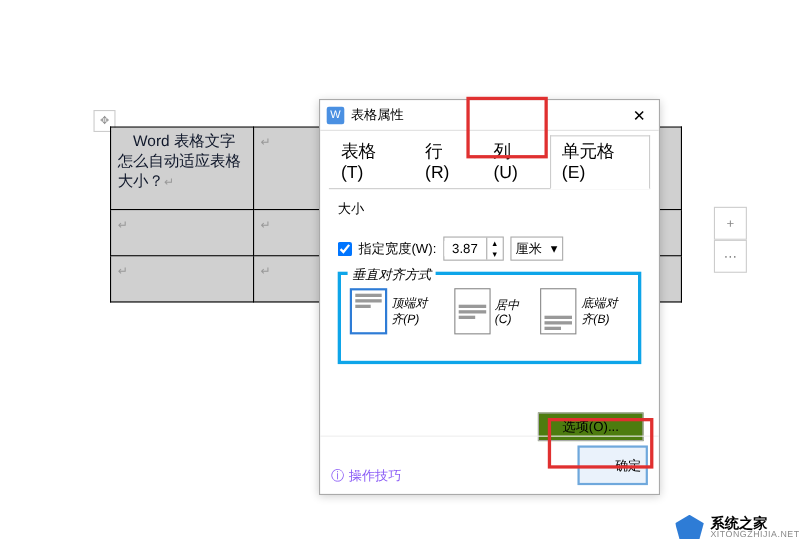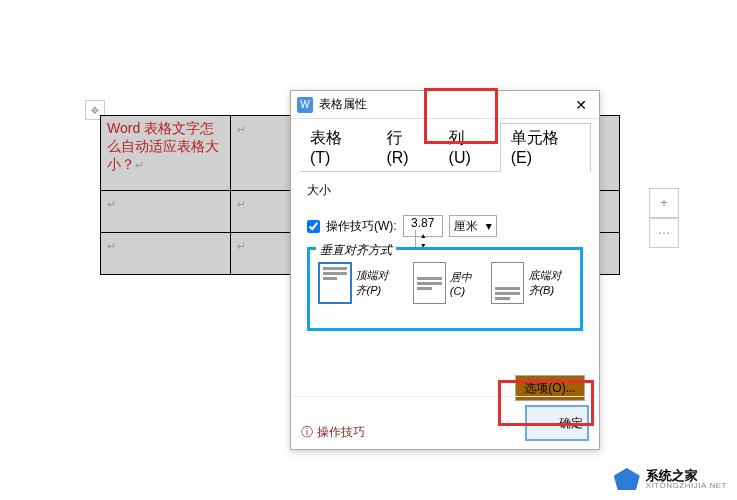--- a/index.html
+++ b/index.html
@@ -4,65 +4,65 @@
   <style>
     * { box-sizing: border-box; margin: 0; padding: 0; font-family: "Microsoft YaHei", sans-serif; }
     body { width: 737px; height: 500px; background: #fff; position: relative; overflow: hidden; }
     
     .document-area { position: absolute; left: 0; top: 80px; width: 620px; height: 230px; }
     .move-handle { position: absolute; left: 85px; top: 20px; width: 20px; height: 20px; border: 1px solid #ccc; display: flex; align-items: center; justify-content: center; color: #999; font-size: 10px; }
     .doc-table { position: absolute; left: 100px; top: 35px; border-collapse: collapse; }
     .doc-table td { border: 1px solid #000; background: #d0d0d0; vertical-align: top; padding: 4px 6px; font-size: 14px; }
     .c1 { width: 130px; } .c2 { width: 130px; } .c3 { width: 130px; } .c4 { width: 130px; }
     .r1 { height: 75px; } .r2 { height: 42px; } .r3 { height: 42px; }
-    .cell-text { color: #b91c1c; }
+    .cell-text { color: #0f172a; margin-left: 14px; }
     .cell-mark { color: #999; font-size: 11px; }
     
     .side-handle { position: absolute; right: 58px; top: 188px; width: 30px; height: 60px; display: flex; flex-direction: column; }
     .side-btn { border: 1px solid #ccc; background: #fff; flex: 1; display: flex; align-items: center; justify-content: center; font-size: 12px; color: #888; }
     
     .dialog { position: absolute; left: 290px; top: 90px; width: 310px; height: 360px; background: #fff; border: 1px solid #aaa; box-shadow: 0 2px 8px rgba(0,0,0,0.2); z-index: 10; }
     .dlg-header { height: 28px; display: flex; align-items: center; padding: 0 6px; border-bottom: 1px solid #e0e0e0; }
     .dlg-icon { width: 16px; height: 16px; background: #4a90e2; color: #fff; font-size: 10px; display: flex; align-items: center; justify-content: center; border-radius: 2px; }
     .dlg-title { margin-left: 6px; font-size: 12px; flex: 1; }
     .dlg-close { width: 24px; height: 24px; display: flex; align-items: center; justify-content: center; cursor: pointer; font-size: 14px; }
     
     .tabs { display: flex; margin: 4px 8px 0 8px; gap: 2px; }
     .tab { padding: 4px 10px; font-size: 16px; border: 1px solid transparent; cursor: pointer; }
     .tab.active { border: 1px solid #ccc; border-bottom-color: #fff; background: #fff; position: relative; z-index: 2; }
     
     .tab-body { border-top: 1px solid #ccc; margin: -1px 8px 0 8px; padding: 10px 8px; }
     .section-label { font-size: 12px; margin-bottom: 16px; }
     .row-inline { display: flex; align-items: center; gap: 6px; font-size: 12px; margin-bottom: 10px; }
     .row-inline input[type=checkbox] { width: 13px; height: 13px; }
-    .spin { display: inline-flex; border: 1px solid #aaa; height: 22px; align-items: center; flex-direction: column; }
+    .spin { display: inline-flex; border: 1px solid #aaa; height: 22px; align-items: center; }
     .spin-val { width: 38px; text-align: center; font-size: 12px; border: none; outline: none; }
     .spin-btns { display: flex; flex-direction: column; border-left: 1px solid #aaa; }
     .spin-btns span { width: 14px; height: 10px; font-size: 8px; display: flex; align-items: center; justify-content: center; cursor: pointer; }
     .dropdown { border: 1px solid #aaa; height: 22px; display: inline-flex; align-items: center; padding: 0 4px; gap: 8px; font-size: 12px; }
     
     .fieldset { border: 3px solid #0ea5e9; padding: 12px 8px 24px 8px; position: relative; margin-top: 6px; font-style: italic; }
     .fieldset-legend { position: absolute; top: -8px; left: 6px; background: #fff; padding: 0 4px; font-size: 12px; }
     .align-opts { display: flex; gap: 14px; }
     .align-opt { display: flex; flex-direction: row; align-items: center; gap: 4px; cursor: pointer; }
     .align-box { width: 42px; height: 42px; border: 1px solid #888; display: flex; flex-direction: column; padding: 3px; gap: 2px; }
     .align-opt.selected .align-box { border: 2px solid #2e7cd6; }
     .line { height: 3px; background: #999; }
     .top-lines { justify-content: flex-start; }
     .mid-lines { justify-content: center; }
     .bot-lines { justify-content: flex-end; }
     .align-label { font-size: 11px; }
     
     .dlg-footer { position: absolute; bottom: 0; left: 0; right: 0; padding: 8px 10px; display: flex; align-items: center; gap: 8px; border-top: 1px solid #eee; }
-    .tip-link { color: #7f1d1d; font-size: 12px; display: flex; align-items: center; gap: 4px; cursor: pointer; margin-top: 19px; }
+    .tip-link { color: #8b5cf6; font-size: 12px; display: flex; align-items: center; gap: 4px; cursor: pointer; margin-top: 19px; }
     .tip-link::before { content: "ⓘ"; }
     .spacer { flex: 1; }
     .btn { min-width: 64px; height: 36px; border: 2px solid #ef4444; background: #fff; font-size: 12px; cursor: pointer; padding-left: 28px; }
     .btn.primary { background: #eaf2fb; border-color: #6fa8dc; }
-    .options-btn { position: absolute; right: 14px; bottom: 48px; width: 70px; height: 26px; border: 1px solid #aaa; background: #a16207; font-size: 12px; cursor: pointer; margin-left: 20px; }
+    .options-btn { position: absolute; right: 14px; bottom: 48px; width: 96px; height: 26px; border: 1px solid #aaa; background: #4d7c0f; font-size: 12px; cursor: pointer; margin-left: 20px; }
     
     .highlight { position: absolute; border: 3px solid #e03030; pointer-events: none; z-index: 20; }
     .hl-tab { left: 424px; top: 88px; width: 74px; height: 56px; }
     .hl-opt { left: 498px; top: 380px; width: 96px; height: 46px; }
     
     .watermark { position: absolute; right: 10px; bottom: 10px; display: flex; align-items: center; gap: 6px; }
     .wm-icon { width: 26px; height: 22px; background: #2e7cd6; clip-path: polygon(50% 0, 100% 35%, 85% 100%, 15% 100%, 0 35%); }
     .wm-text { display: flex; flex-direction: column; line-height: 1; }
     .wm-cn { font-size: 13px; font-weight: bold; }
     .wm-en { font-size: 8px; color: #888; letter-spacing: 0.5px; }
@@ -110,21 +110,21 @@
   <div class="tabs">
     <div class="tab">表格(T)</div>
     <div class="tab">行(R)</div>
     <div class="tab">列(U)</div>
     <div class="tab active">单元格(E)</div>
   </div>
   <div class="tab-body">
     <div class="section-label">大小</div>
     <div class="row-inline">
       <input type="checkbox" checked="" style="">
-      <span>操作技巧(W):</span>
+      <span>指定宽度(W):</span>
       <span class="spin">
         <input class="spin-val" value="3.87" style="">
         <span class="spin-btns">
           <span>▴</span>
           <span>▾</span>
         </span>
       </span>
       <span class="dropdown">
         <span>厘米</span>
         <span>▾</span>

